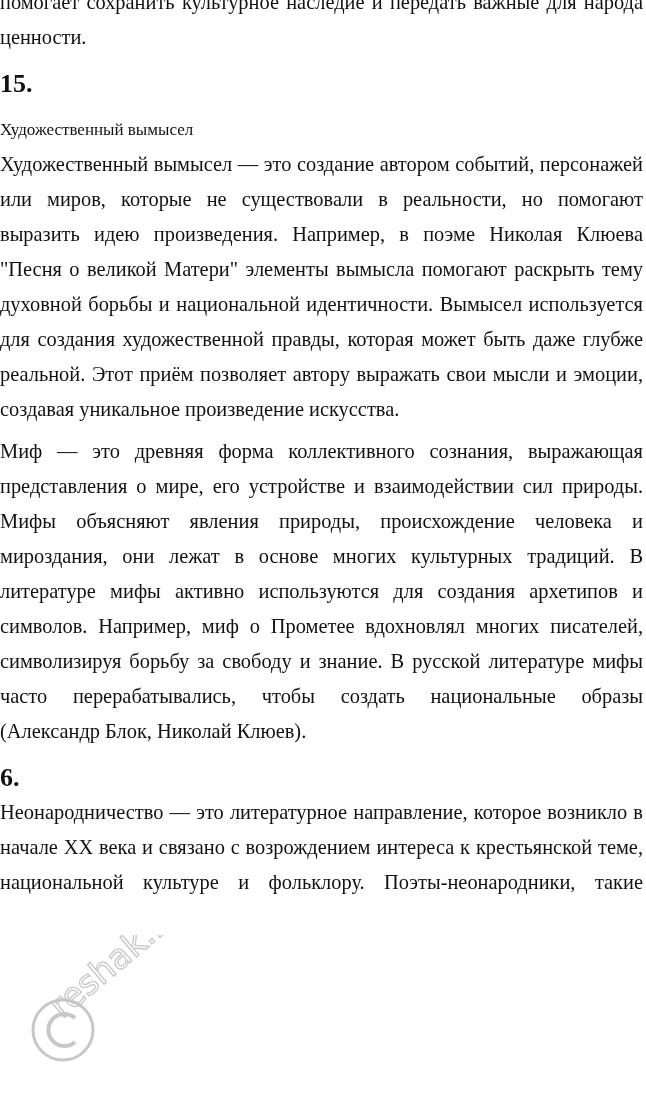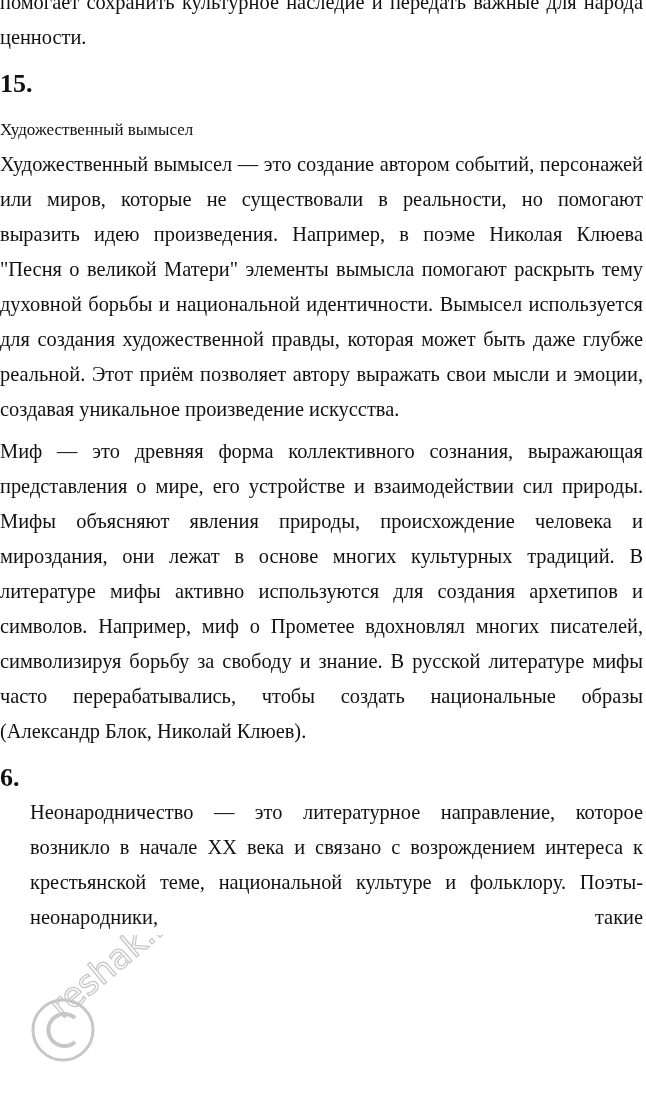--- a/index.html
+++ b/index.html
@@ -62,21 +62,21 @@
     <p class="title">Художественный вымысел</p>
     <p class="p last-line">Художественный вымысел — это создание автором событий, персонажей или миров, которые не существовали в реальности, но помогают выразить идею произведения. Например, в поэме Николая Клюева "Песня о великой Матери" элементы вымысла помогают раскрыть тему духовной борьбы и национальной идентичности. Вымысел используется для создания художественной правды, которая может быть даже глубже реальной. Этот приём позволяет автору выражать свои мысли и эмоции, создавая уникальное произведение искусства.</p>
   </div>
 
   <div style="margin-top:7px;">
     <p class="p last-line">Миф — это древняя форма коллективного сознания, выражающая представления о мире, его устройстве и взаимодействии сил природы. Мифы объясняют явления природы, происхождение человека и мироздания, они лежат в основе многих культурных традиций. В литературе мифы активно используются для создания архетипов и символов. Например, миф о Прометее вдохновлял многих писателей, символизируя борьбу за свободу и знание. В русской литературе мифы часто перерабатывались, чтобы создать национальные образы (Александр Блок, Николай Клюев).</p>
   </div>
 
   <div style="margin-top:7px;">
     <p class="num">6.</p>
-    <p class="p" style="text-align-last: justify; padding-left: 30px;">Неонародничество — это литературное направление, которое возникло в начале XX века и связано с возрождением интереса к крестьянской теме, национальной культуре и фольклору. Поэты-неонародники, такие</p>
+    <p class="p" style="text-align-last: justify;">Неонародничество — это литературное направление, которое возникло в начале XX века и связано с возрождением интереса к крестьянской теме, национальной культуре и фольклору. Поэты-неонародники, такие</p>
   </div>
 </div>
 
 <div class="watermark">
   <svg viewBox="0 0 170 150" xmlns="http://www.w3.org/2000/svg">
     <circle cx="45" cy="95" r="30" fill="none" stroke="#9a9a9a" stroke-width="3"></circle>
     <circle cx="45" cy="95" r="24" fill="none" stroke="#ffffff" stroke-width="1.5"></circle>
     <path d="M57 83 A16 16 0 1 0 57 107" fill="none" stroke="#9a9a9a" stroke-width="4"></path>
     <text x="70" y="30" font-family="DejaVu Sans, sans-serif" font-size="34" fill="none" stroke="#9a9a9a" stroke-width="1.3" transform="rotate(-40 70 30) translate(-55 25)">reshak.ru</text>
   </svg>

